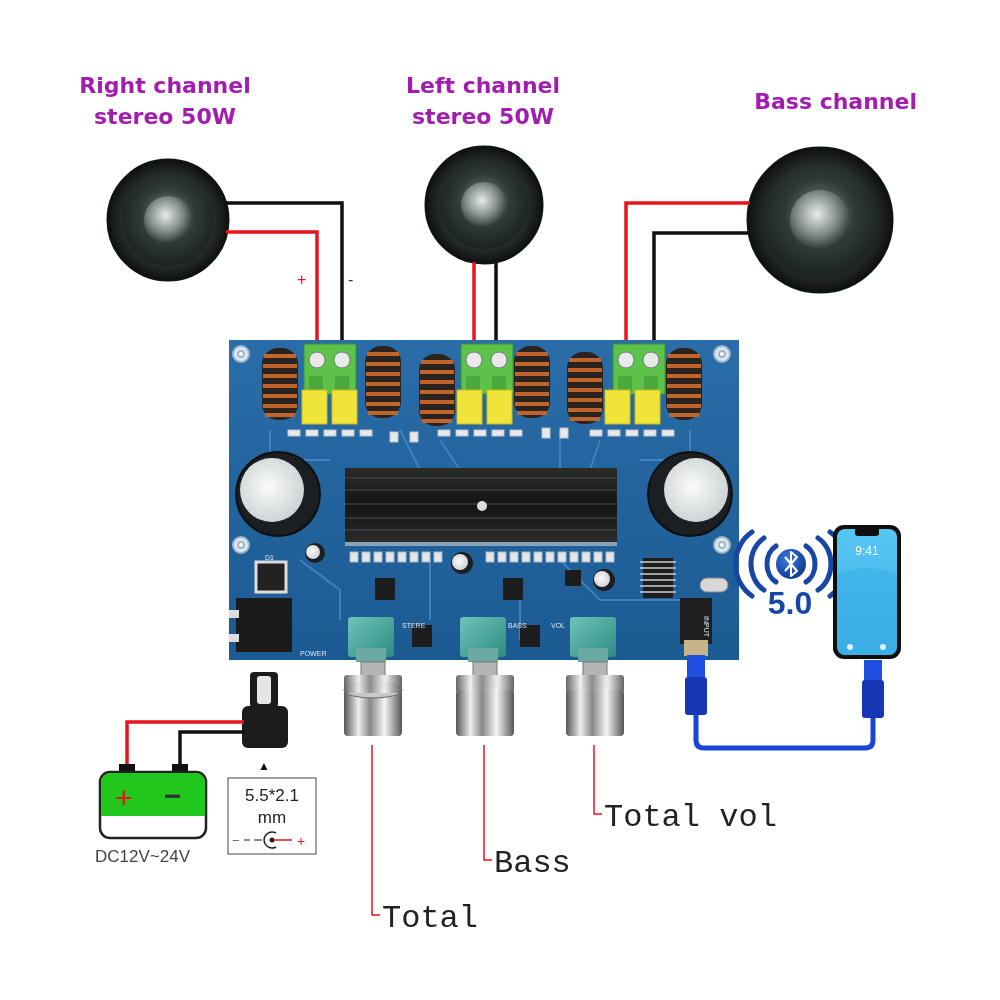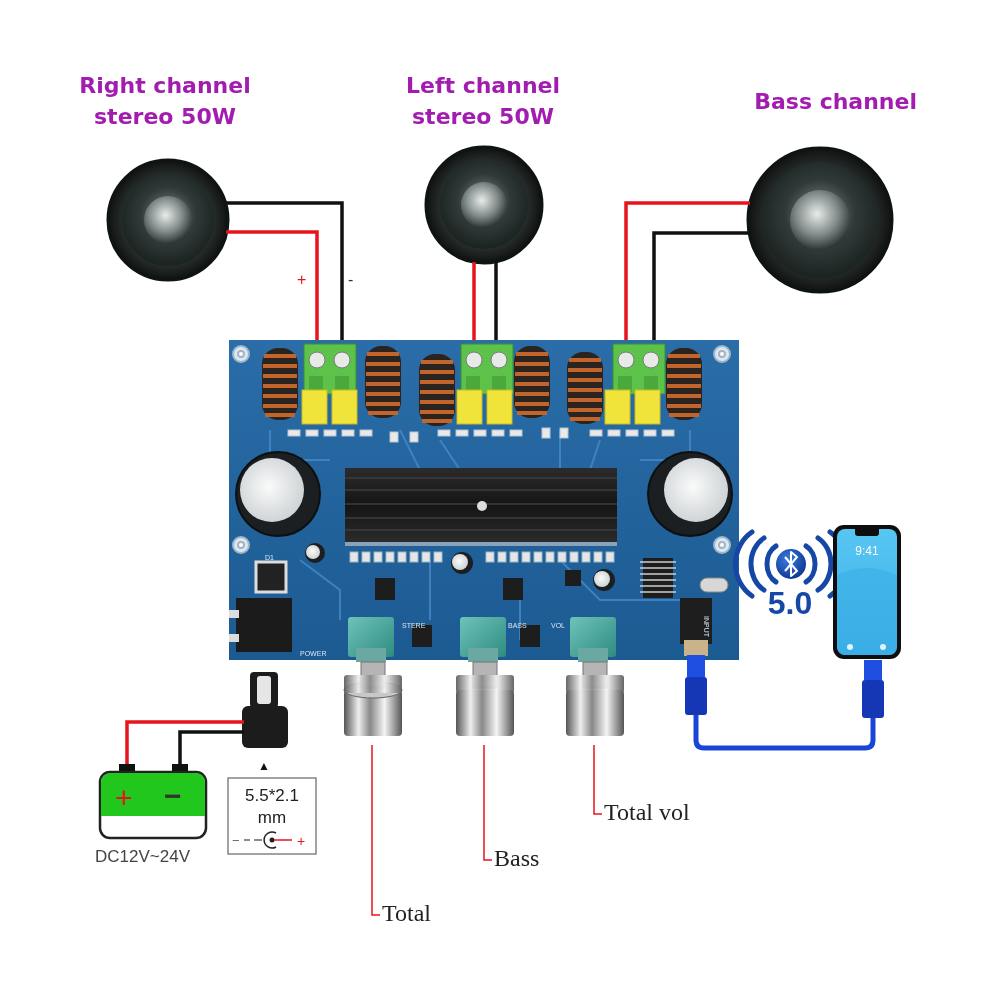--- a/index.html
+++ b/index.html
@@ -1,19 +1,19 @@
 <!DOCTYPE html>
 <html><head>
 <meta charset="utf-8">
 <style>
   html,body{margin:0;padding:0;background:#fff;}
   body{width:1000px;height:1000px;position:relative;overflow:hidden;font-family:"Liberation Sans",sans-serif;}
   .abs{position:absolute;}
   .title{position:absolute;text-align:center;color:#a21caf;font-size:22px;line-height:31px;font-family:"DejaVu Sans",sans-serif;font-weight:700;}
-  .ctl-label{position:absolute;font-size:24px;color:#222;font-family:Liberation Serif, serif;}
+  .ctl-label{position:absolute;font-size:32px;color:#222;font-family:Liberation Mono, monospace;}
   svg text{font-family:"Liberation Sans",sans-serif;}
 </style>
 </head>
 <body>
 
 <div class="title" style="left:60px;top:70px;width:210px;">
   <div>Right channel</div>
   <div>stereo 50W</div>
 </div>
 <div class="title" style="left:378px;top:70px;width:210px;">

